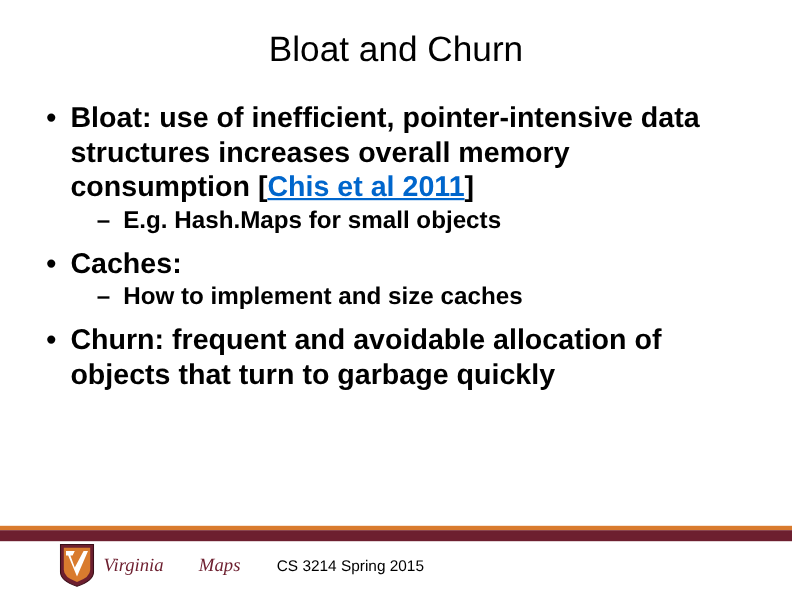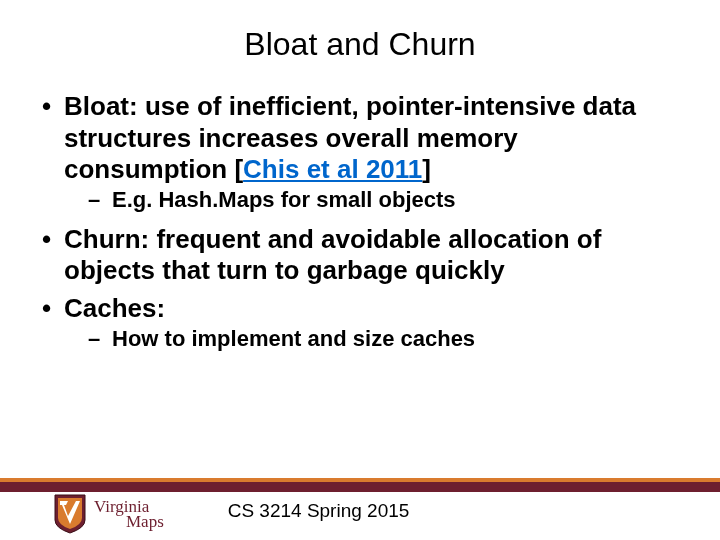--- a/index.html
+++ b/index.html
@@ -75,41 +75,42 @@
     height: 4px;
   }
   .stripe.orange { background: #d97b2e; bottom: 58px; }
   .stripe.maroon { background: #6d1f2f; bottom: 48px; height: 10px; }
   .footer-text {
     position: absolute;
     left: 0;
     width: 637px;
     bottom: 18px;
     text-align: center;
-    font-size: 19px;
+    font-size: 14px;
     color: #000;
   }
   .vt-logo {
     position: absolute;
     left: 54px;
     bottom: 6px;
     display: flex;
     align-items: center;
     gap: 8px;
   }
   .vt-shield {
     width: 32px;
     height: 40px;
     position: relative;
   }
   .vt-shield svg { width: 32px; height: 40px; display: block; }
   .vt-wordmark {
     display: flex;
-    flex-direction: column;
+    flex-direction: row;
     line-height: 0.9;
+    font-style: italic;
   }
   .vt-word {
     font-family: "Times New Roman", Georgia, serif;
     color: #6d1f2f;
     font-size: 17px;
   }
 </style>
 </head>
 <body>
 
@@ -120,28 +121,28 @@
   <div class="content">
     <ul class="top">
 
       <li>
         <span>Bloat: use of inefficient, pointer-intensive data structures increases overall memory consumption [</span><span class="link">Chis et al 2011</span><span>]</span>
         <ul class="sub">
           <li>E.g. Hash.Maps for small objects</li>
         </ul>
       </li>
 
-      <li>Churn: frequent and avoidable allocation of objects that turn to garbage quickly</li>
-
       <li>
         <span>Caches:</span>
         <ul class="sub">
           <li>How to implement and size caches</li>
         </ul>
       </li>
+
+      <li>Churn: frequent and avoidable allocation of objects that turn to garbage quickly</li>
 
     </ul>
   </div>
 
   <div class="footer">
     <div class="stripe orange"></div>
     <div class="stripe maroon"></div>
 
     <div class="vt-logo">
       <div class="vt-shield">

